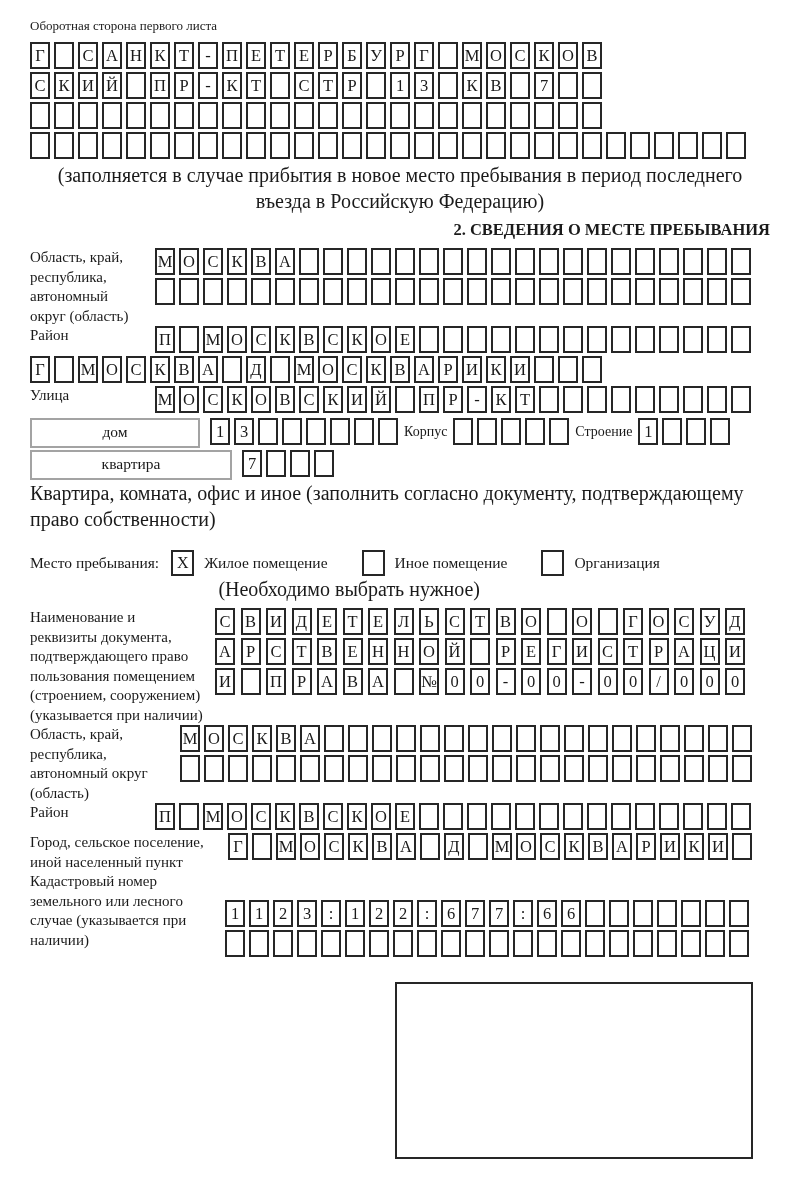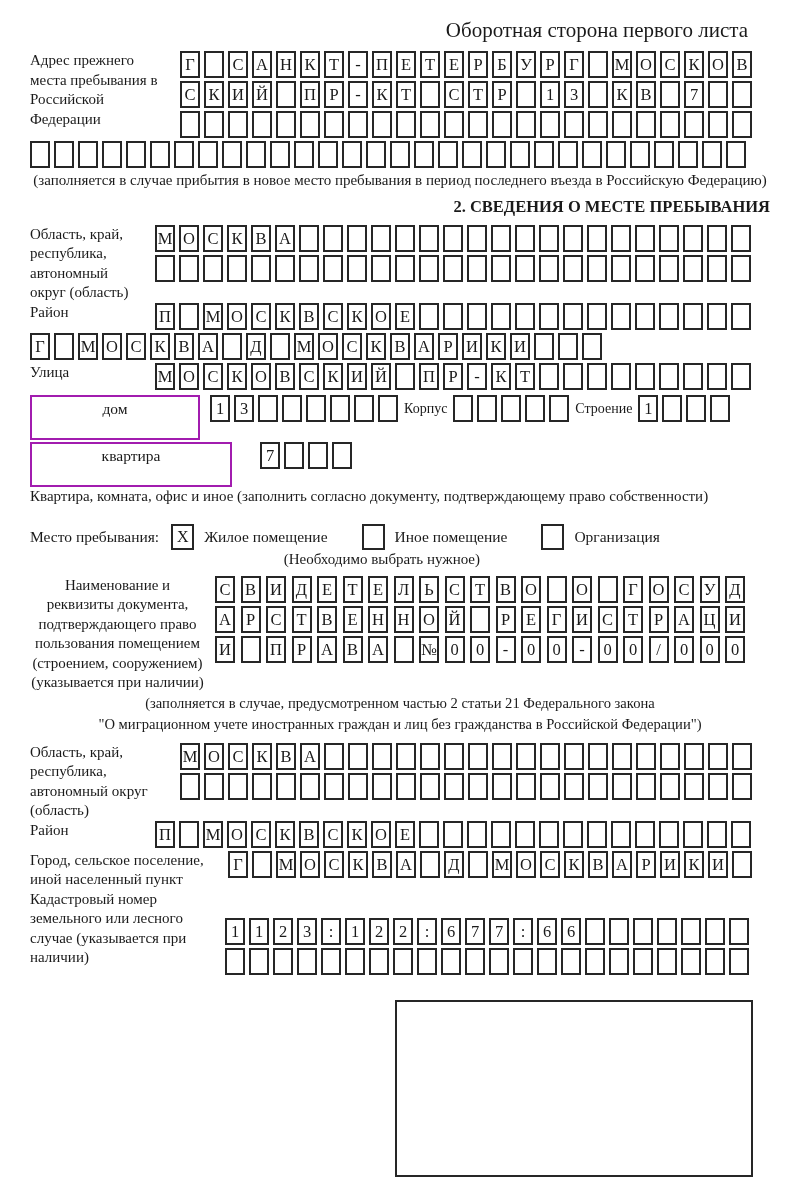--- a/index.html
+++ b/index.html
@@ -1,41 +1,41 @@
 <!DOCTYPE html>
 <html><head>
 <meta charset="utf-8">
 <style>
   html,body{margin:0;padding:0;background:#ffffff;}
   body{width:800px;height:1180px;overflow:hidden;color:#1a1a1a;
        font-family:"Liberation Serif","DejaVu Serif",serif;}
   .page{box-sizing:border-box;width:800px;height:1180px;padding:18px 30px 0 30px;}
 
-  .corner-note{text-align:right;font-size:21px;padding-right:22px;}
+  .corner-note{text-align:left;font-size:13px;padding-right:22px;}
 
   .field-row{display:flex;align-items:flex-start;}
   .label{font-size:15px;line-height:1.3;padding-right:10px;box-sizing:border-box;flex:0 0 auto;}
-  .w125{width:125px;} .w150{width:150px;} .w185{width:185px;text-align:center;} .w195{width:195px;} .w198{width:198px;}
+  .w125{width:125px;} .w150{width:150px;} .w185{width:185px;} .w195{width:195px;} .w198{width:198px;}
 
   .rows{flex:1 1 auto;}
   .cellrow{display:flex;flex-wrap:nowrap;margin-bottom:3px;}
   .cell{display:inline-block;box-sizing:border-box;width:20px;height:27px;border:2px solid #262626;
         margin-right:4px;text-align:center;font-size:16.5px;line-height:23px;flex:0 0 auto;}
   .wide-gap .cell{margin-right:5.5px;}
 
-  .note{font-size:15px;line-height:1.3;}
+  .note{font-size:20px;line-height:1.3;}
   .center{text-align:center;}
 
   .section-title{text-align:right;font-weight:bold;font-size:16.5px;margin:6px 0 8px 0;}
 
   .house-row,.apt-row{display:flex;align-items:flex-start;margin-top:2px;}
-  .label-box{box-sizing:border-box;height:45px;border:2px solid #a21caf;text-align:center;
+  .label-box{box-sizing:border-box;height:30px;border:2px solid #a3a3a3;text-align:center;
              font-size:15.5px;line-height:23px;flex:0 0 auto;}
   .house-box{width:170px;margin-right:10px;}
-  .apt-box{width:202px;margin-right:28px;}
+  .apt-box{width:202px;margin-right:10px;}
   .inline-label{font-size:14px;line-height:27px;margin:0 6px 0 2px;flex:0 0 auto;}
 
   .stay-row{display:flex;align-items:center;margin-top:18px;font-size:15.5px;}
   .stay-row .cap{margin-right:12px;}
   .checkbox{box-sizing:border-box;width:23px;height:26px;border:2px solid #262626;display:inline-block;
             text-align:center;line-height:22px;font-size:16px;margin-right:10px;flex:0 0 auto;}
   .opt-label{margin-right:34px;}
 
   .fact-note{text-align:center;font-size:14.6px;line-height:1.45;margin-bottom:8px;}
 
@@ -43,21 +43,20 @@
   .stamp-box{box-sizing:border-box;margin-left:365px;width:358px;height:177px;border:2px solid #262626;} .mt6{margin-top:6px;} .mt8{margin-top:8px;}
 </style>
 </head>
 <body>
 
 <div class="page">
 
   <div class="corner-note">Оборотная сторона первого листа</div>
 
   <div class="field-row mt8">
-    <div class="label w150">Адрес прежнего места пребывания в Российской Федерации</div>
     <div class="rows">
       <div class="cellrow">
           <span class="cell">Г</span>
           <span class="cell"></span>
           <span class="cell">С</span>
           <span class="cell">А</span>
           <span class="cell">Н</span>
           <span class="cell">К</span>
           <span class="cell">Т</span>
           <span class="cell">-</span>
@@ -444,24 +443,20 @@
           <span class="cell">0</span>
           <span class="cell">0</span>
           <span class="cell">/</span>
           <span class="cell">0</span>
           <span class="cell">0</span>
           <span class="cell">0</span>
         </div>
     </div>
   </div>
 
-  <div class="fact-note">
-    <span>(заполняется в случае, предусмотренном частью 2 статьи 21 Федерального закона</span><br>
-    <span>"О миграционном учете иностранных граждан и лиц без гражданства в Российской Федерации")</span>
-  </div>
 
   <div class="field-row">
     <div class="label w150">Область, край, республика, автономный округ (область)</div>
     <div class="rows">
       <div class="cellrow">
           <span class="cell">М</span>
           <span class="cell">О</span>
           <span class="cell">С</span>
           <span class="cell">К</span>
           <span class="cell">В</span>

